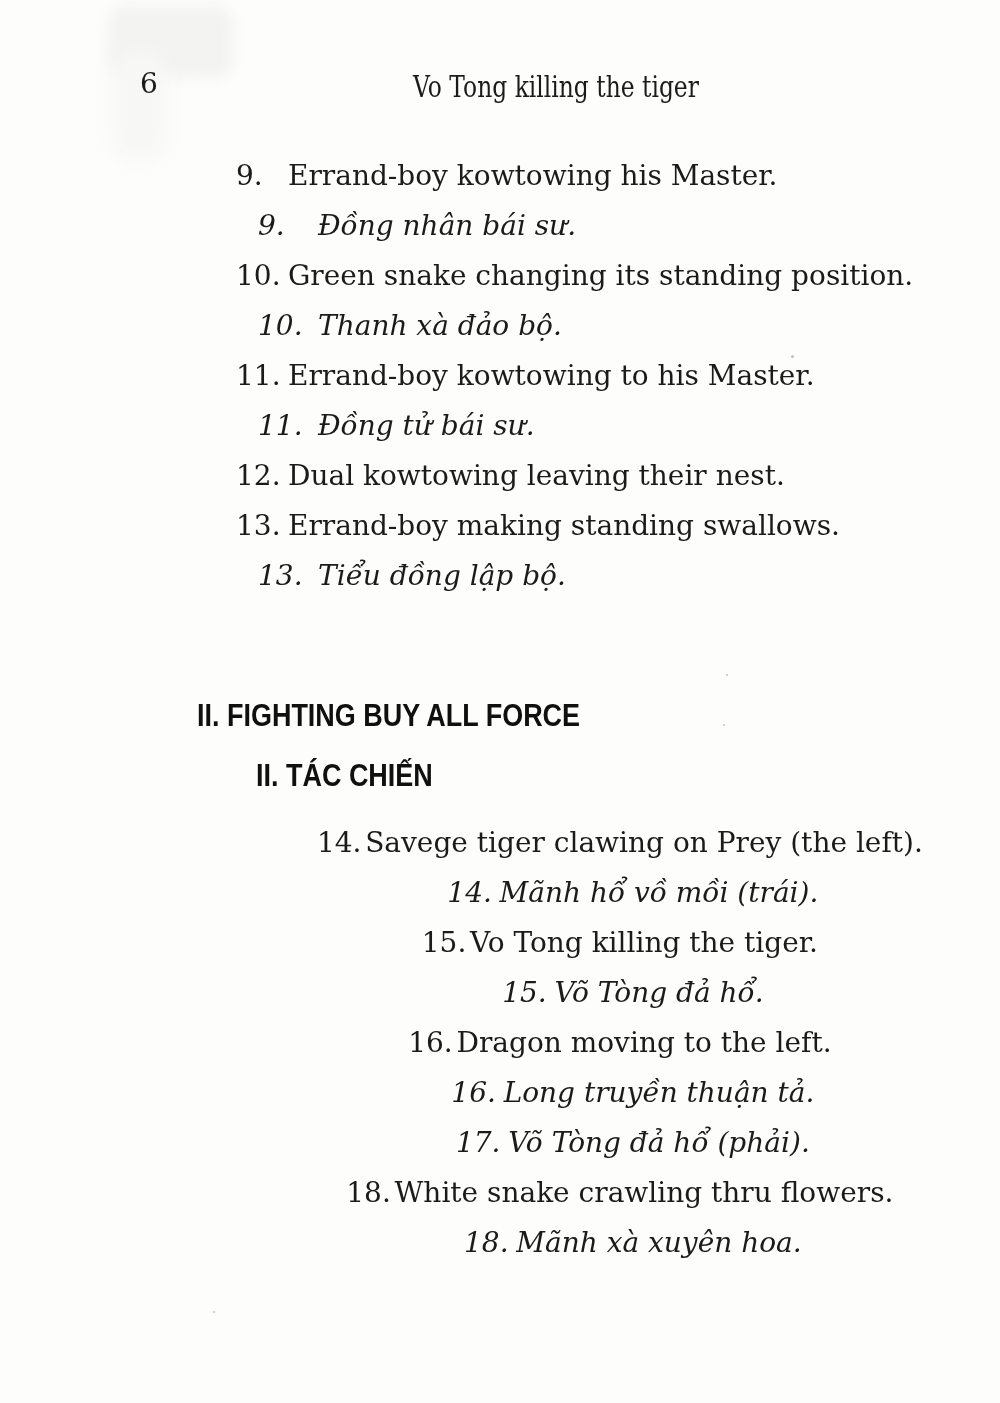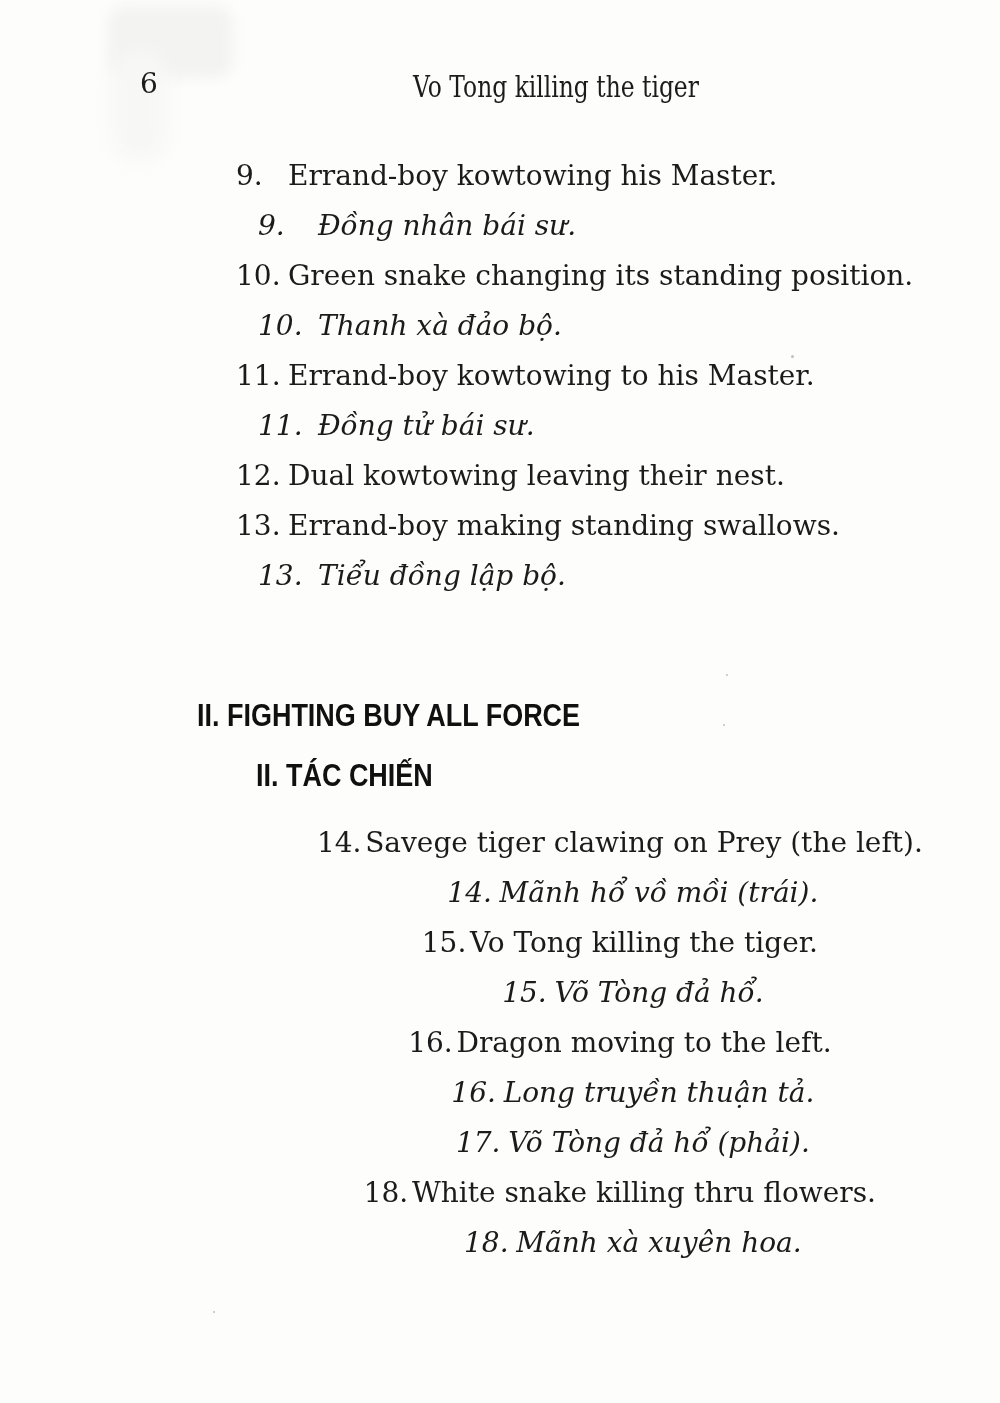--- a/index.html
+++ b/index.html
@@ -158,18 +158,18 @@
   <div class="entry">
     <div class="line line-en"><span class="num num-en">16.</span><span class="txt txt-en">Dragon moving to the left.</span></div>
     <div class="line line-vi"><span class="num num-vi">16.</span><span class="txt txt-vi">Long truyền thuận tả.</span></div>
   </div>
 
   <div class="entry">
     <div class="line line-vi"><span class="num num-vi">17.</span><span class="txt txt-vi">Võ Tòng đả hổ (phải).</span></div>
   </div>
 
   <div class="entry">
-    <div class="line line-en"><span class="num num-en">18.</span><span class="txt txt-en">White snake killing thru flowers.</span></div>
+    <div class="line line-en"><span class="num num-en">18.</span><span class="txt txt-en">White snake crawling thru flowers.</span></div>
     <div class="line line-vi"><span class="num num-vi">18.</span><span class="txt txt-vi">Mãnh xà xuyên hoa.</span></div>
   </div>
 </section>
 
 </div>
 
 </body></html>

